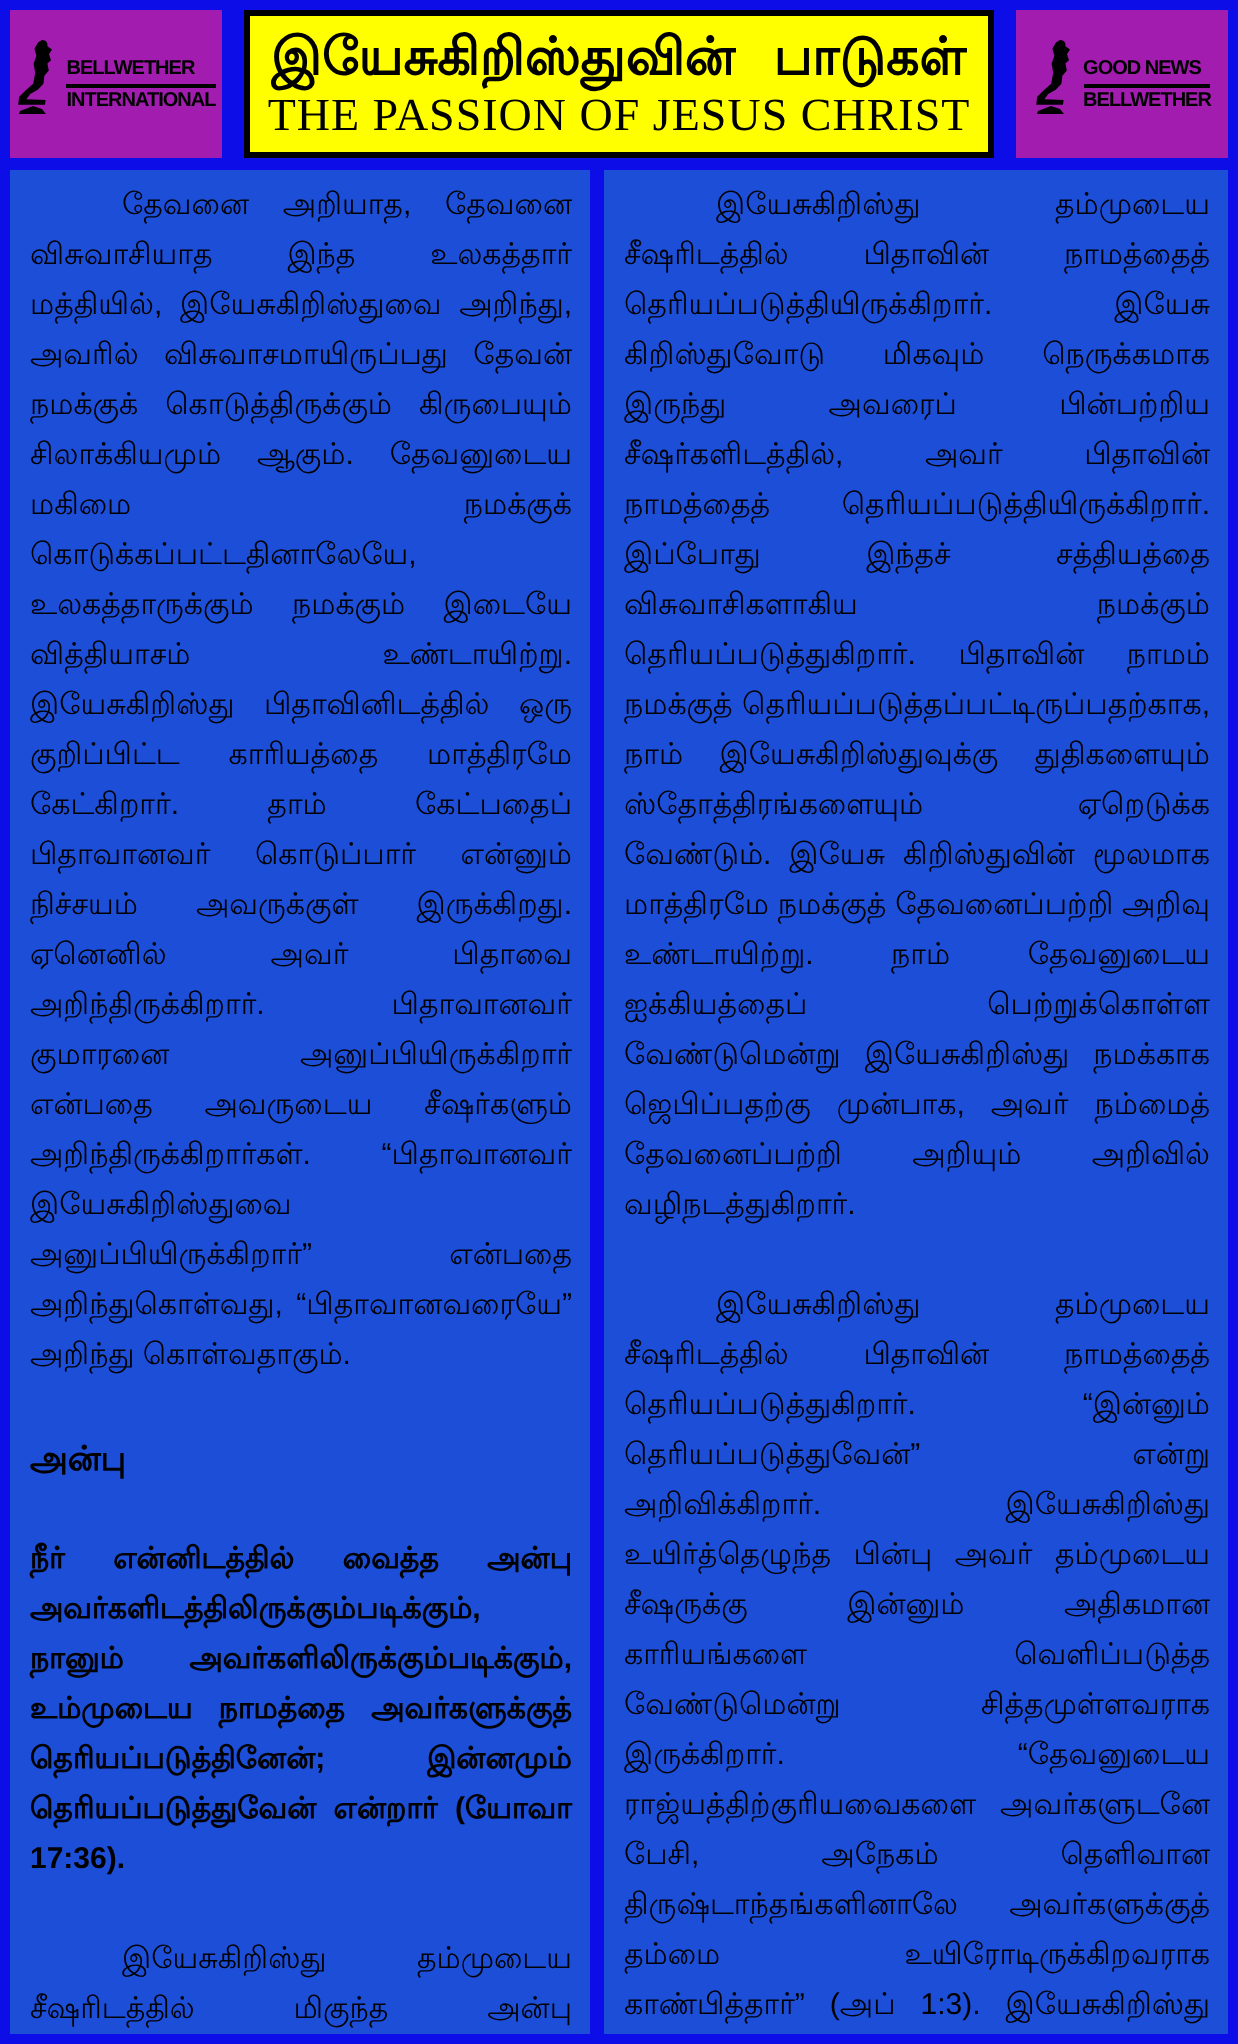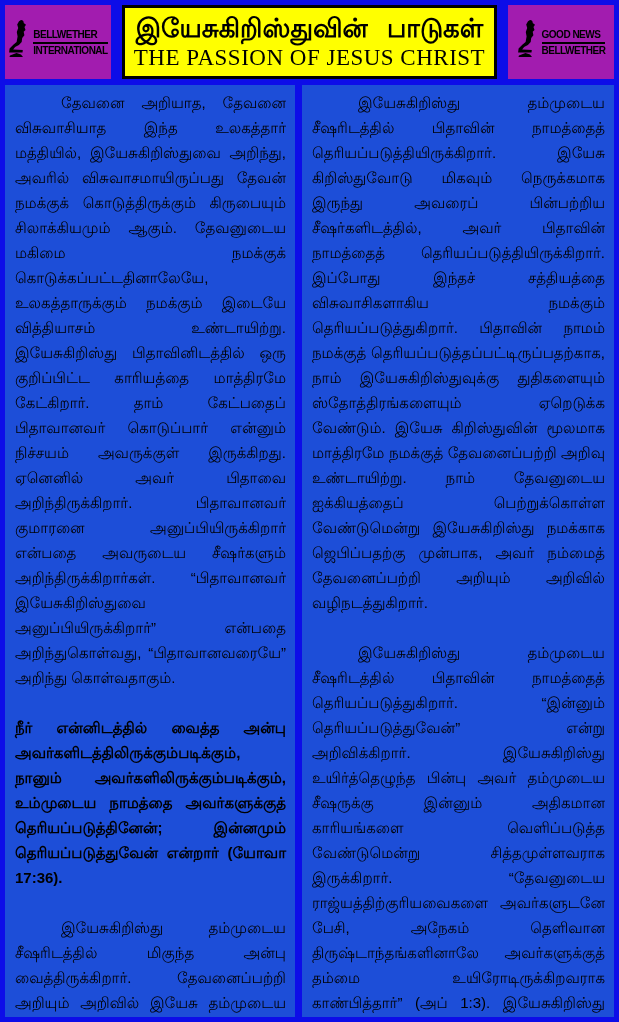--- a/index.html
+++ b/index.html
@@ -143,20 +143,21 @@
         <span class="l2">BELLWETHER</span>
       </span>
     </div>
 
   </div>
 
   <div class="columns">
 
     <div class="col col-left">
       <p>தேவனை அறியாத, தேவனை விசுவாசியாத இந்த உலகத்தார் மத்தியில், இயேசுகிறிஸ்துவை அறிந்து, அவரில் விசுவாசமாயிருப்பது தேவன் நமக்குக் கொடுத்திருக்கும் கிருபையும் சிலாக்கியமும் ஆகும். தேவனுடைய மகிமை நமக்குக் கொடுக்கப்பட்டதினாலேயே, உலகத்தாருக்கும் நமக்கும் இடையே வித்தியாசம் உண்டாயிற்று. இயேசுகிறிஸ்து பிதாவினிடத்தில் ஒரு குறிப்பிட்ட காரியத்தை மாத்திரமே கேட்கிறார். தாம் கேட்பதைப் பிதாவானவர் கொடுப்பார் என்னும் நிச்சயம் அவருக்குள் இருக்கிறது. ஏனெனில் அவர் பிதாவை அறிந்திருக்கிறார். பிதாவானவர் குமாரனை அனுப்பியிருக்கிறார் என்பதை அவருடைய சீஷர்களும் அறிந்திருக்கிறார்கள். “பிதாவானவர் இயேசுகிறிஸ்துவை அனுப்பியிருக்கிறார்” என்பதை அறிந்துகொள்வது, “பிதாவானவரையே” அறிந்து கொள்வதாகும்.</p>
+      <div class="section-heading">அன்பு</div>
       <p class="quote no-indent">நீர் என்னிடத்தில் வைத்த அன்பு அவர்களிடத்திலிருக்கும்படிக்கும், நானும் அவர்களிலிருக்கும்படிக்கும், உம்முடைய நாமத்தை அவர்களுக்குத் தெரியப்படுத்தினேன்; இன்னமும் தெரியப்படுத்துவேன் என்றார் (யோவா 17:36).</p>
       <p class="para-gap">இயேசுகிறிஸ்து தம்முடைய சீஷரிடத்தில் மிகுந்த அன்பு வைத்திருக்கிறார். தேவனைப்பற்றி அறியும் அறிவில் இயேசு தம்முடைய சீஷரை வழிநடத்தியிருக்கிறார். பிதாவானவர் தம்மிடத்தில் வைத்த அன்பு அவர்களிடத்தில் இருக்கும்படிக்கும், இயேசுகிறிஸ்துவும் அவர்களில் இருக்கும்படிக்கும், பிதாவானவருடைய நாமத்தை இயேசுகிறிஸ்து அவர்களுக்குத் தெரியப்படுத்தியிருக்கிறார். அந்த நாமத்தை “இன்னும் தெரியப்படுத்துவேன்” என்றும் அறிவிக்கிறார்.</p>
     </div>
 
     <div class="col col-right">
       <p>இயேசுகிறிஸ்து தம்முடைய சீஷரிடத்தில் பிதாவின் நாமத்தைத் தெரியப்படுத்தியிருக்கிறார். இயேசு கிறிஸ்துவோடு மிகவும் நெருக்கமாக இருந்து அவரைப் பின்பற்றிய சீஷர்களிடத்தில், அவர் பிதாவின் நாமத்தைத் தெரியப்படுத்தியிருக்கிறார். இப்போது இந்தச் சத்தியத்தை விசுவாசிகளாகிய நமக்கும் தெரியப்படுத்துகிறார். பிதாவின் நாமம் நமக்குத் தெரியப்படுத்தப்பட்டிருப்பதற்காக, நாம் இயேசுகிறிஸ்துவுக்கு துதிகளையும் ஸ்தோத்திரங்களையும் ஏறெடுக்க வேண்டும். இயேசு கிறிஸ்துவின் மூலமாக மாத்திரமே நமக்குத் தேவனைப்பற்றி அறிவு உண்டாயிற்று. நாம் தேவனுடைய ஐக்கியத்தைப் பெற்றுக்கொள்ள வேண்டுமென்று இயேசுகிறிஸ்து நமக்காக ஜெபிப்பதற்கு முன்பாக, அவர் நம்மைத் தேவனைப்பற்றி அறியும் அறிவில் வழிநடத்துகிறார்.</p>
       <p class="para-gap">இயேசுகிறிஸ்து தம்முடைய சீஷரிடத்தில் பிதாவின் நாமத்தைத் தெரியப்படுத்துகிறார். “இன்னும் தெரியப்படுத்துவேன்” என்று அறிவிக்கிறார். இயேசுகிறிஸ்து உயிர்த்தெழுந்த பின்பு அவர் தம்முடைய சீஷருக்கு இன்னும் அதிகமான காரியங்களை வெளிப்படுத்த வேண்டுமென்று சித்தமுள்ளவராக இருக்கிறார். “தேவனுடைய ராஜ்யத்திற்குரியவைகளை அவர்களுடனே பேசி, அநேகம் தெளிவான திருஷ்டாந்தங்களினாலே அவர்களுக்குத் தம்மை உயிரோடிருக்கிறவராக காண்பித்தார்” (அப் 1:3). இயேசுகிறிஸ்து உயிர்த்தெழுந்து பரமேறிப்போனபின்பு, பரிசுத்த ஆவியானவர் சீஷர்கள்மீது வந்திறங்கினார். அவர்கள் பரிசுத்த ஆவியினால் அபிஷேகம்பண்ணப்பட்டார்கள். பரிசுத்த ஆவியானவர் சீஷர்களைச் சகல சத்தியத்திற்குள்ளும் வழிநடத்துகிறார். பரிசுத்த ஆவியானவரின் ஊழியம் எல்லா விசுவாசிகளுக்கும் கொடுக்கப்பட்டிருக்கிறது. நம்முடைய இருதயம் இயேசுகிறிஸ்துவில் பிரகாசமாக இருக்கிறது. பரிசுத்த ஆவியானவர் அதை மேலும் அதிகமாகப் பிரகாசம்பண்ணச் செய்கிறார்.</p>
     </div>
 
   </div>

